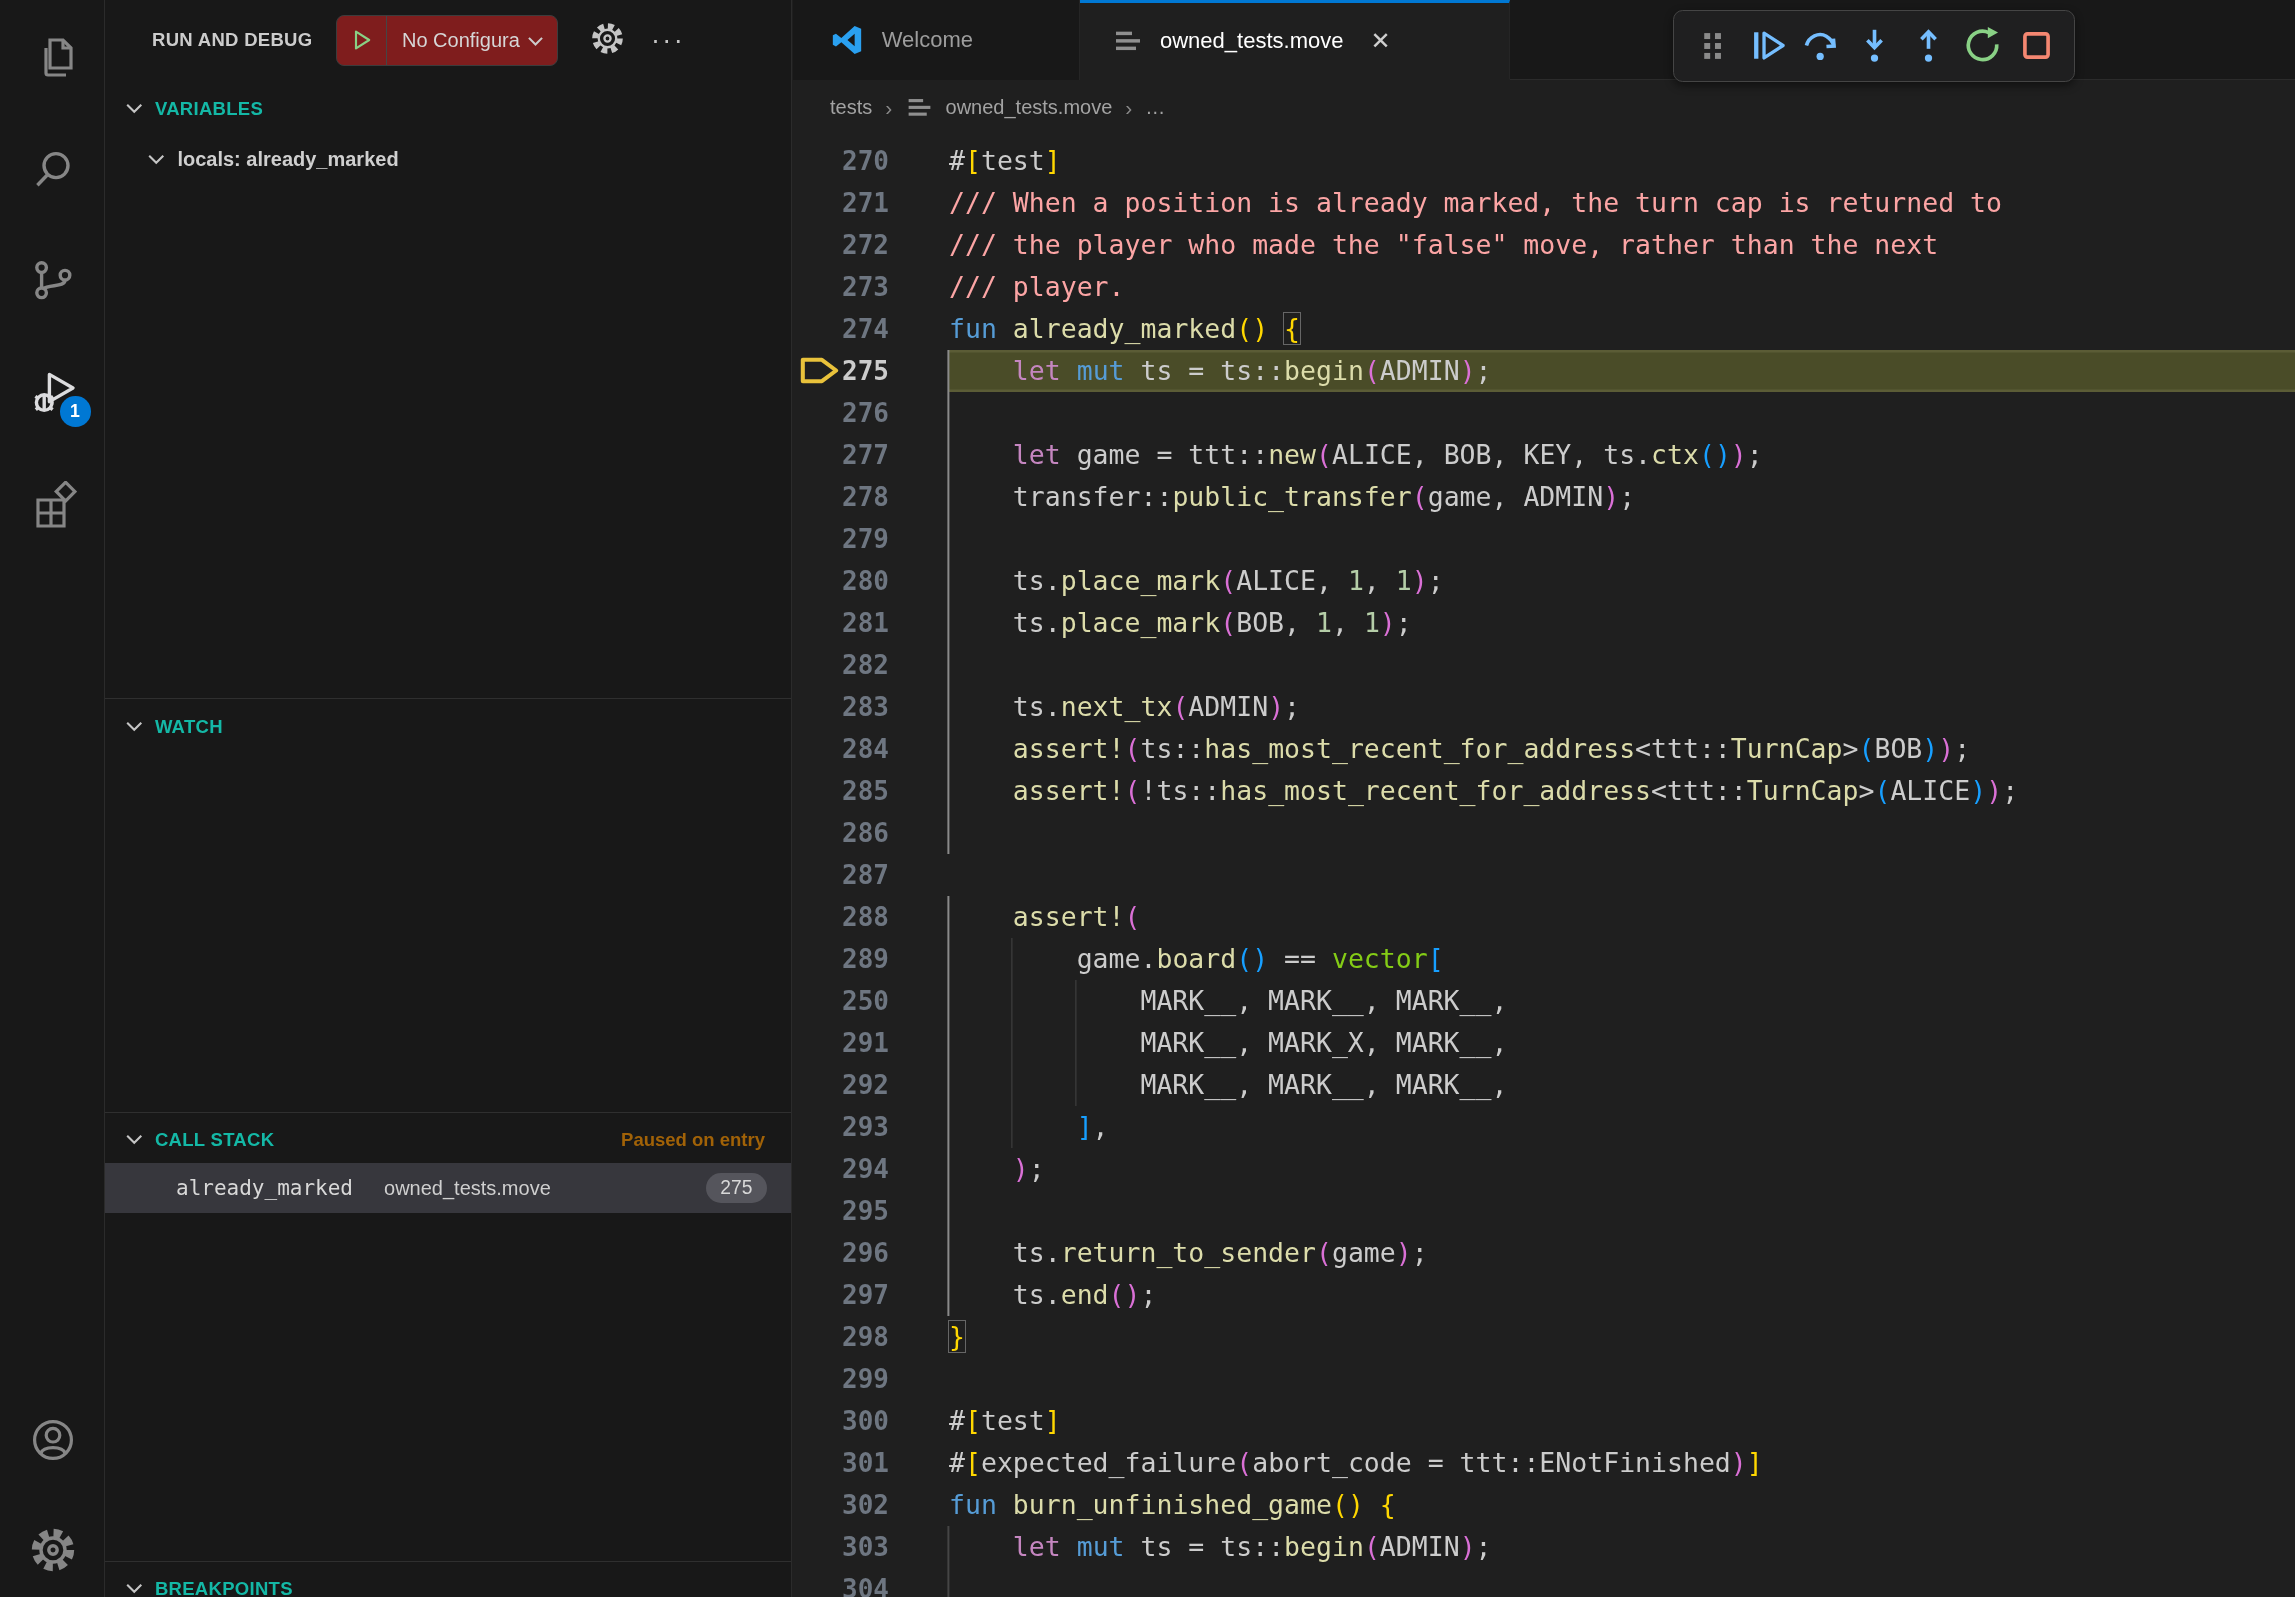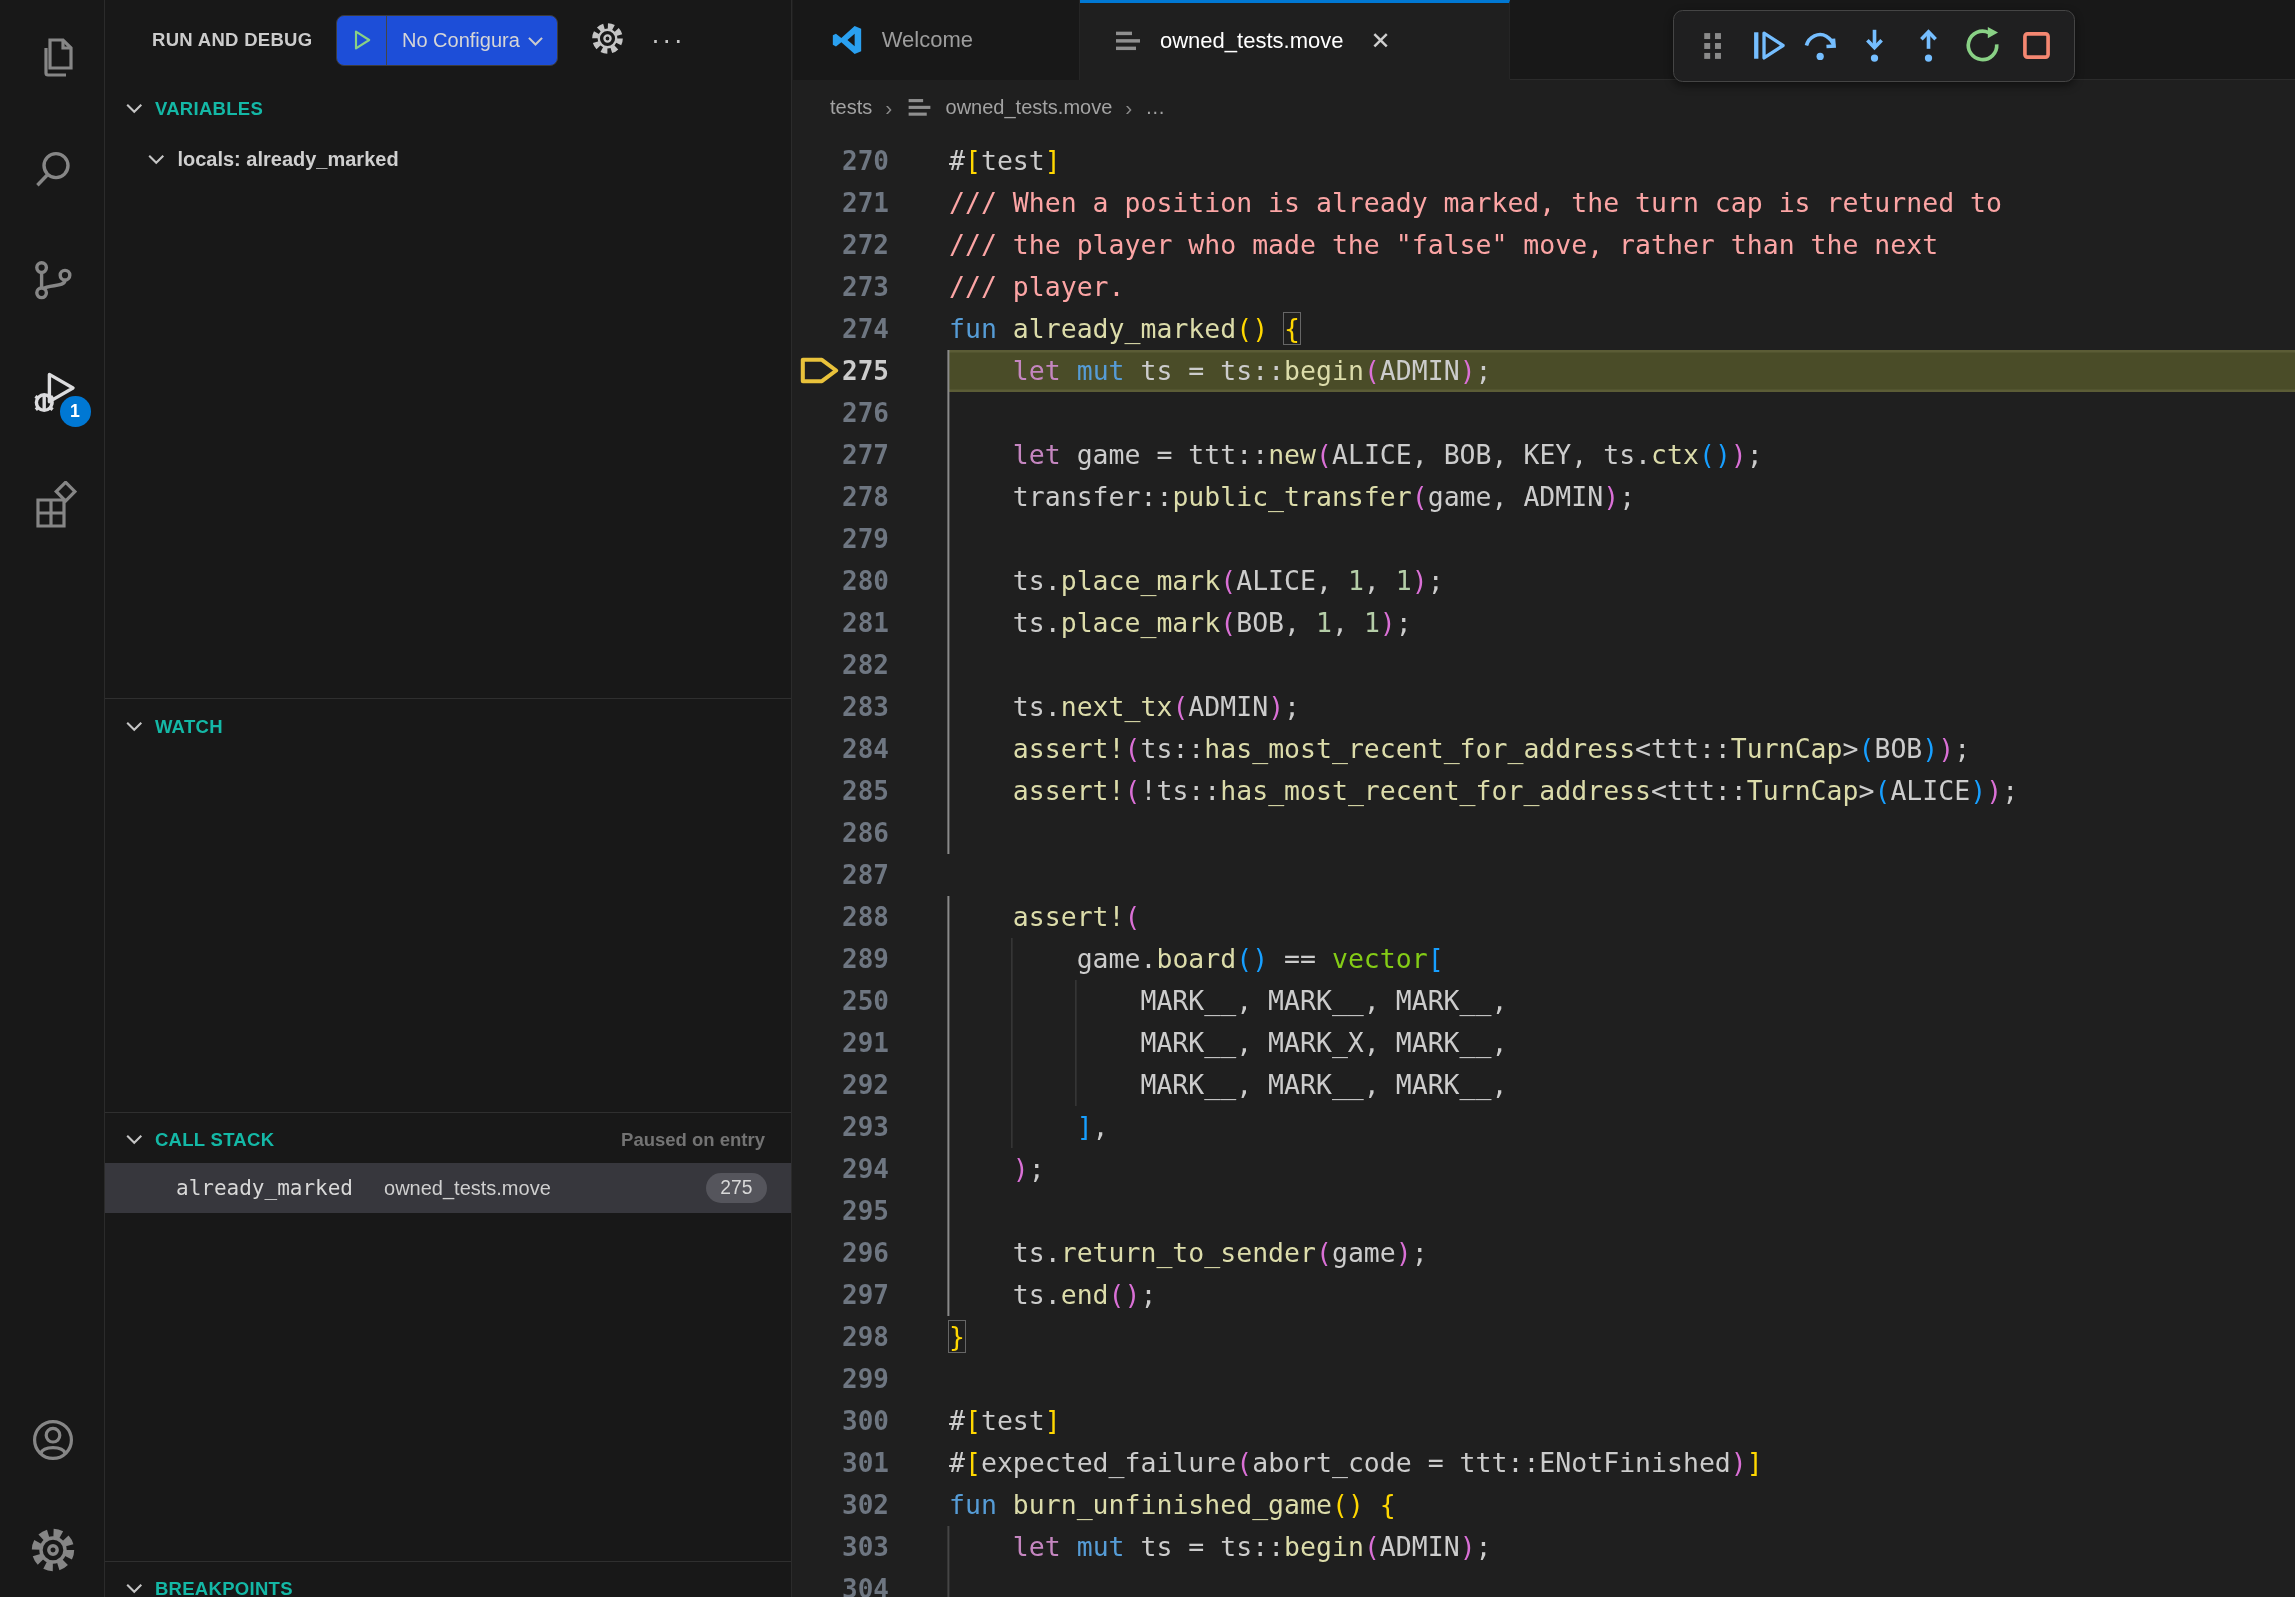--- a/index.html
+++ b/index.html
@@ -15,35 +15,35 @@
   .ab-badge { position:absolute; right:14.5px; bottom:13px; min-width:31px; height:31px;
     border-radius:15.3px; background:#0078d4; color:#fff; font-size:17.7px; font-weight:700;
     display:flex; align-items:center; justify-content:center; }
 
   
   .sidebar { position:absolute; left:105px; top:0; width:687px; height:1597px;
     background:#181818; border-right:0.8px solid #2b2b2b; }
   .sb-header { position:absolute; top:0; left:0; width:100%; height:80px;
     display:flex; align-items:center; }
   .sb-title { margin-left:47px; font-size:18.5px; font-weight:700; letter-spacing:0.3px; color:#cccccc; }
-  .run-dropdown { margin-left:24px; height:51px; background:#1d4ed8; border:0.8px solid #3c3c3c;
+  .run-dropdown { margin-left:24px; height:51px; background:#7f1d1d; border:0.8px solid #3c3c3c;
     border-radius:8px; display:flex; align-items:center; overflow:hidden; }
   .run-play { width:50px; height:100%; display:flex; align-items:center; justify-content:center;
     border-right:0.8px solid #454545; }
   .run-label { padding:0 4.8px 0 14.5px; font-size:20px; color:#d6d6d6; max-width:143px;
     white-space:nowrap; overflow:hidden; }
   .run-chevron { padding-right:11.3px; display:flex; }
   .sb-gear { margin-left:32px; } .sb-dots { margin-left:26px; font-size:27px; color:#c5c5c5; letter-spacing:2.4px; }
 
   .sb-section-header { position:absolute; left:0; width:100%; height:43px;
     display:flex; align-items:center; }
   .tree-chevron { margin-left:17.7px; margin-right:9.7px; display:flex; flex:none; }
   .sec-label { font-size:18.5px; font-weight:700; letter-spacing:0.3px; color:#14b8a6; }
   .row-label { font-size:20px; font-weight:600; color:#cfcfcf; }
-  .paused-badge { margin-left:auto; margin-right:26px; font-size:18.5px; font-weight:700; color:#737373; }
+  .paused-badge { margin-left:auto; margin-right:26px; font-size:18.5px; font-weight:700; color:#a16207; }
   .sb-divider { position:absolute; left:0; width:100%; height:0; border-top:1.6px solid #2f2f2f; }
 
   .stack-row { position:absolute; left:0; width:100%; height:50px; background:#37373d;
     display:flex; align-items:center; }
   .frame-name { margin-left:71px; font-family:"DejaVu Sans Mono",monospace; font-size:21px; color:#d8d8d8; }
   .frame-file { margin-left:31px; font-size:20px; color:#cfcfcf; }
   .frame-line-badge { margin-left:auto; margin-right:24px; background:#55555c; color:#d8d8d8;
     font-size:19.3px; border-radius:16px; padding:4px 14.5px; }
 
   

